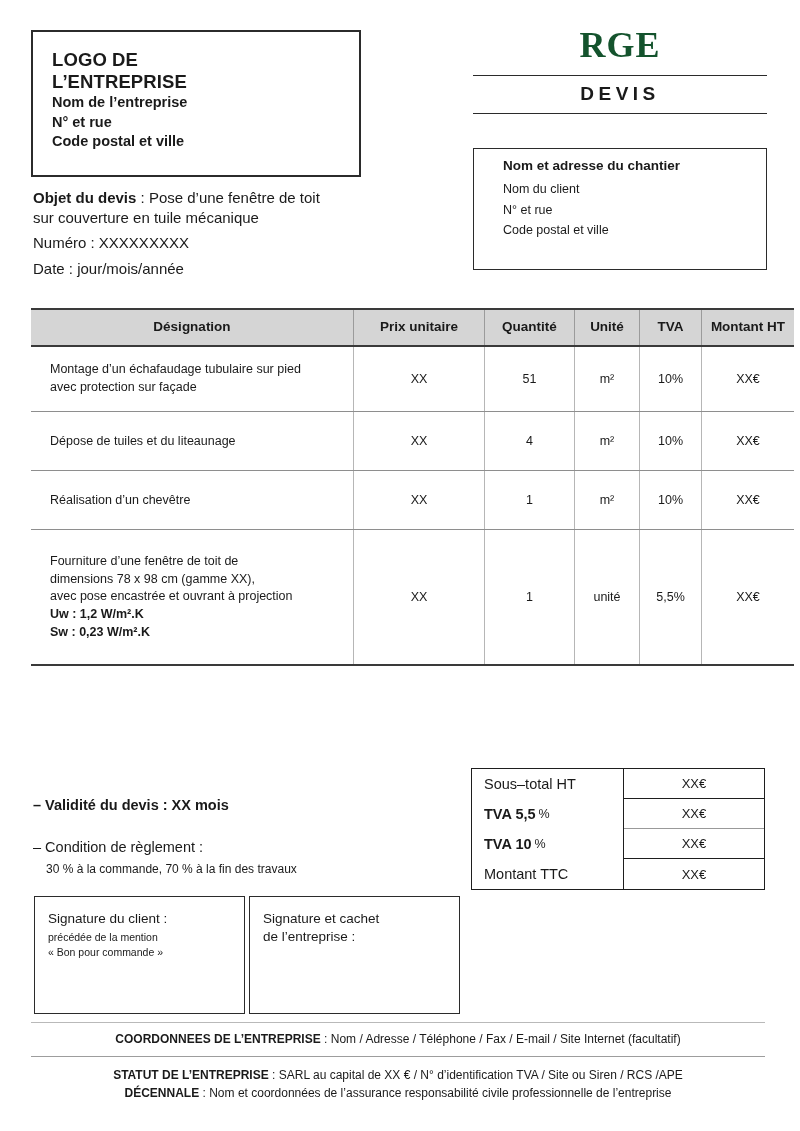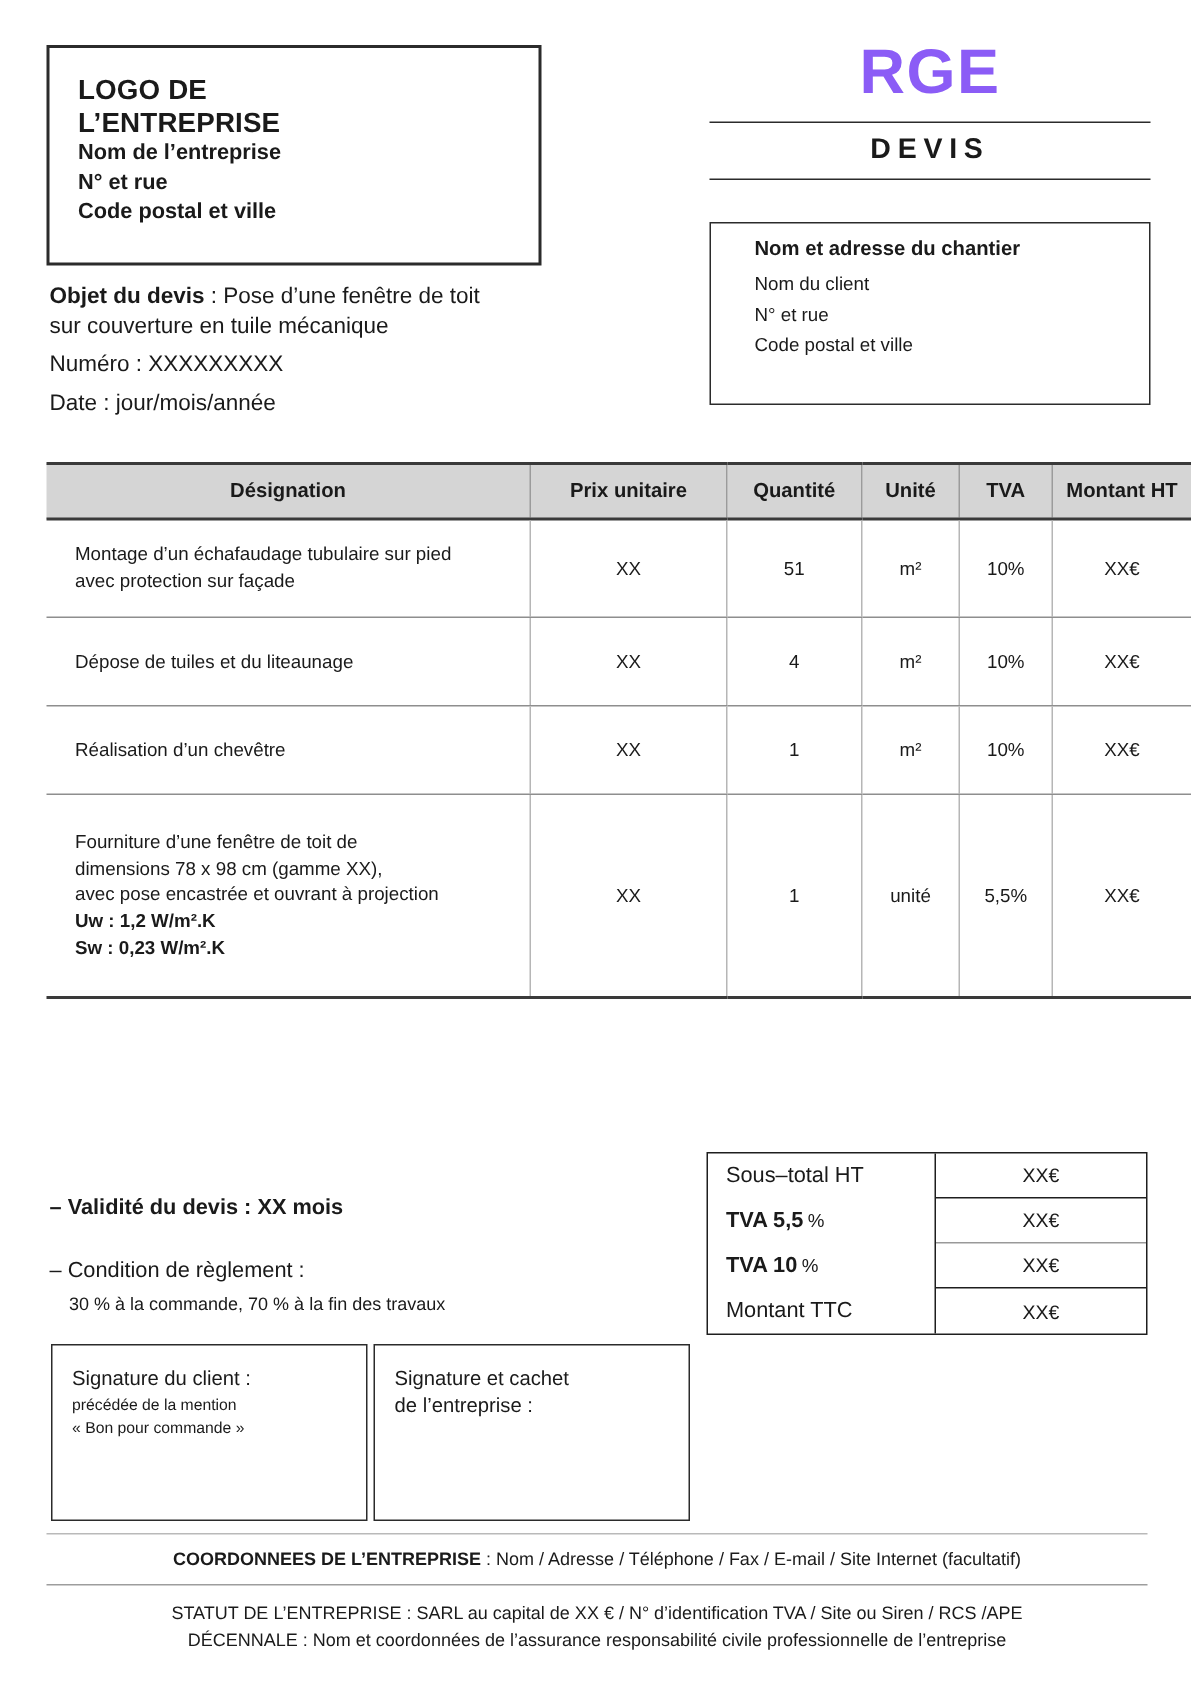--- a/index.html
+++ b/index.html
@@ -51,26 +51,26 @@
     margin-top: 1px;
   }
 
   .rge-wrap {
     position: absolute;
     left: 473px; top: 27px;
     width: 294px;
     text-align: center;
   }
   .rge-logo {
-    font-size: 42px;
+    font-size: 36px;
     font-weight: bold;
     letter-spacing: 1px;
-    color: #8b5cf6;
+    color: #14532d;
     line-height: 1;
-    font-family: Liberation Sans, sans-serif;
+    font-family: Liberation Serif, serif;
   }
   .devis-band {
     margin-top: 12px;
     border-top: 1.6px solid #2b2b2b;
     border-bottom: 1.6px solid #2b2b2b;
     padding: 7px 0 8px 0;
   }
   .devis-band .devis-text {
     font-size: 19px;
     font-weight: bold;
@@ -263,21 +263,21 @@
   .foot-rule-mid {
     border-top: 1.4px solid #9d9d9d;
   }
   .foot-block-2 {
     padding-top: 9px;
   }
   .foot-line {
     font-size: 12px;
     line-height: 1.55;
   }
-  .foot-line b { font-weight: normal; }
+  .foot-line b { font-weight: bold; }
 </style>
 </head>
 <body>
 
 <div class="page">
 
   <div class="header">
 
     <div class="logo-box">
       <div class="logo-title">

